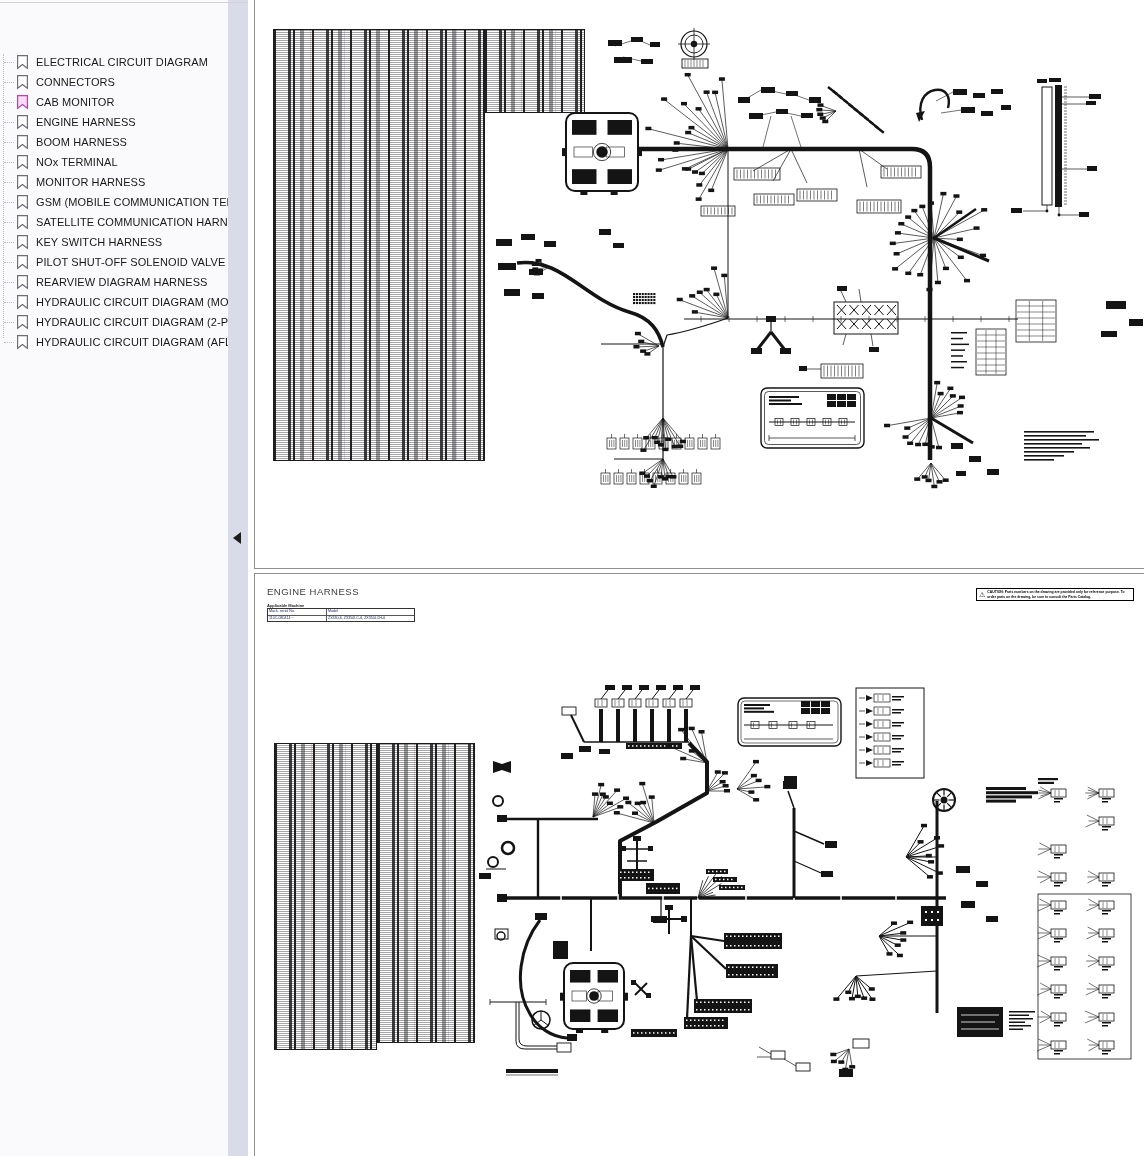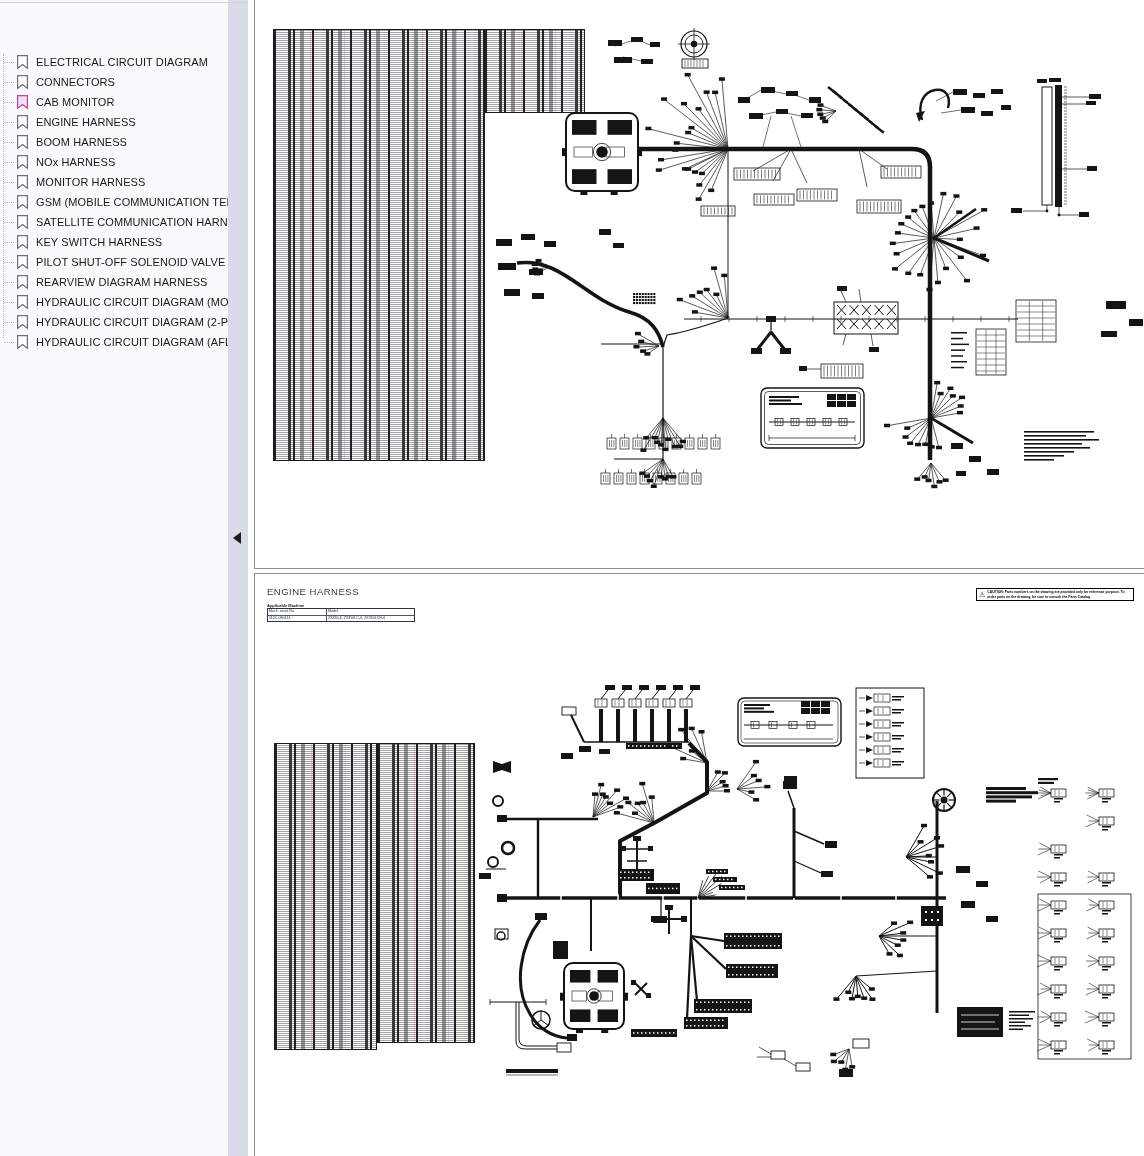--- a/index.html
+++ b/index.html
@@ -91,21 +91,21 @@
           <svg width="13" height="16" viewBox="0 0 13 16" class="bm-ico">
             <path d="M1.6 1.6 H11.4 V14.3 L6.5 10.6 L1.6 14.3 Z" fill="#ffffff" stroke="#6e6e74" stroke-width="1.2"></path>
           </svg>
           <span class="bm-label">BOOM HARNESS</span>
         </div>
         <div class="bm-row">
           <span class="stub"></span>
           <svg width="13" height="16" viewBox="0 0 13 16" class="bm-ico">
             <path d="M1.6 1.6 H11.4 V14.3 L6.5 10.6 L1.6 14.3 Z" fill="#ffffff" stroke="#6e6e74" stroke-width="1.2"></path>
           </svg>
-          <span class="bm-label">NOx HARNESS</span>
+          <span class="bm-label">NOx TERMINAL</span>
         </div>
         <div class="bm-row">
           <span class="stub"></span>
           <svg width="13" height="16" viewBox="0 0 13 16" class="bm-ico">
             <path d="M1.6 1.6 H11.4 V14.3 L6.5 10.6 L1.6 14.3 Z" fill="#ffffff" stroke="#6e6e74" stroke-width="1.2"></path>
           </svg>
           <span class="bm-label">MONITOR HARNESS</span>
         </div>
         <div class="bm-row">
           <span class="stub"></span>

